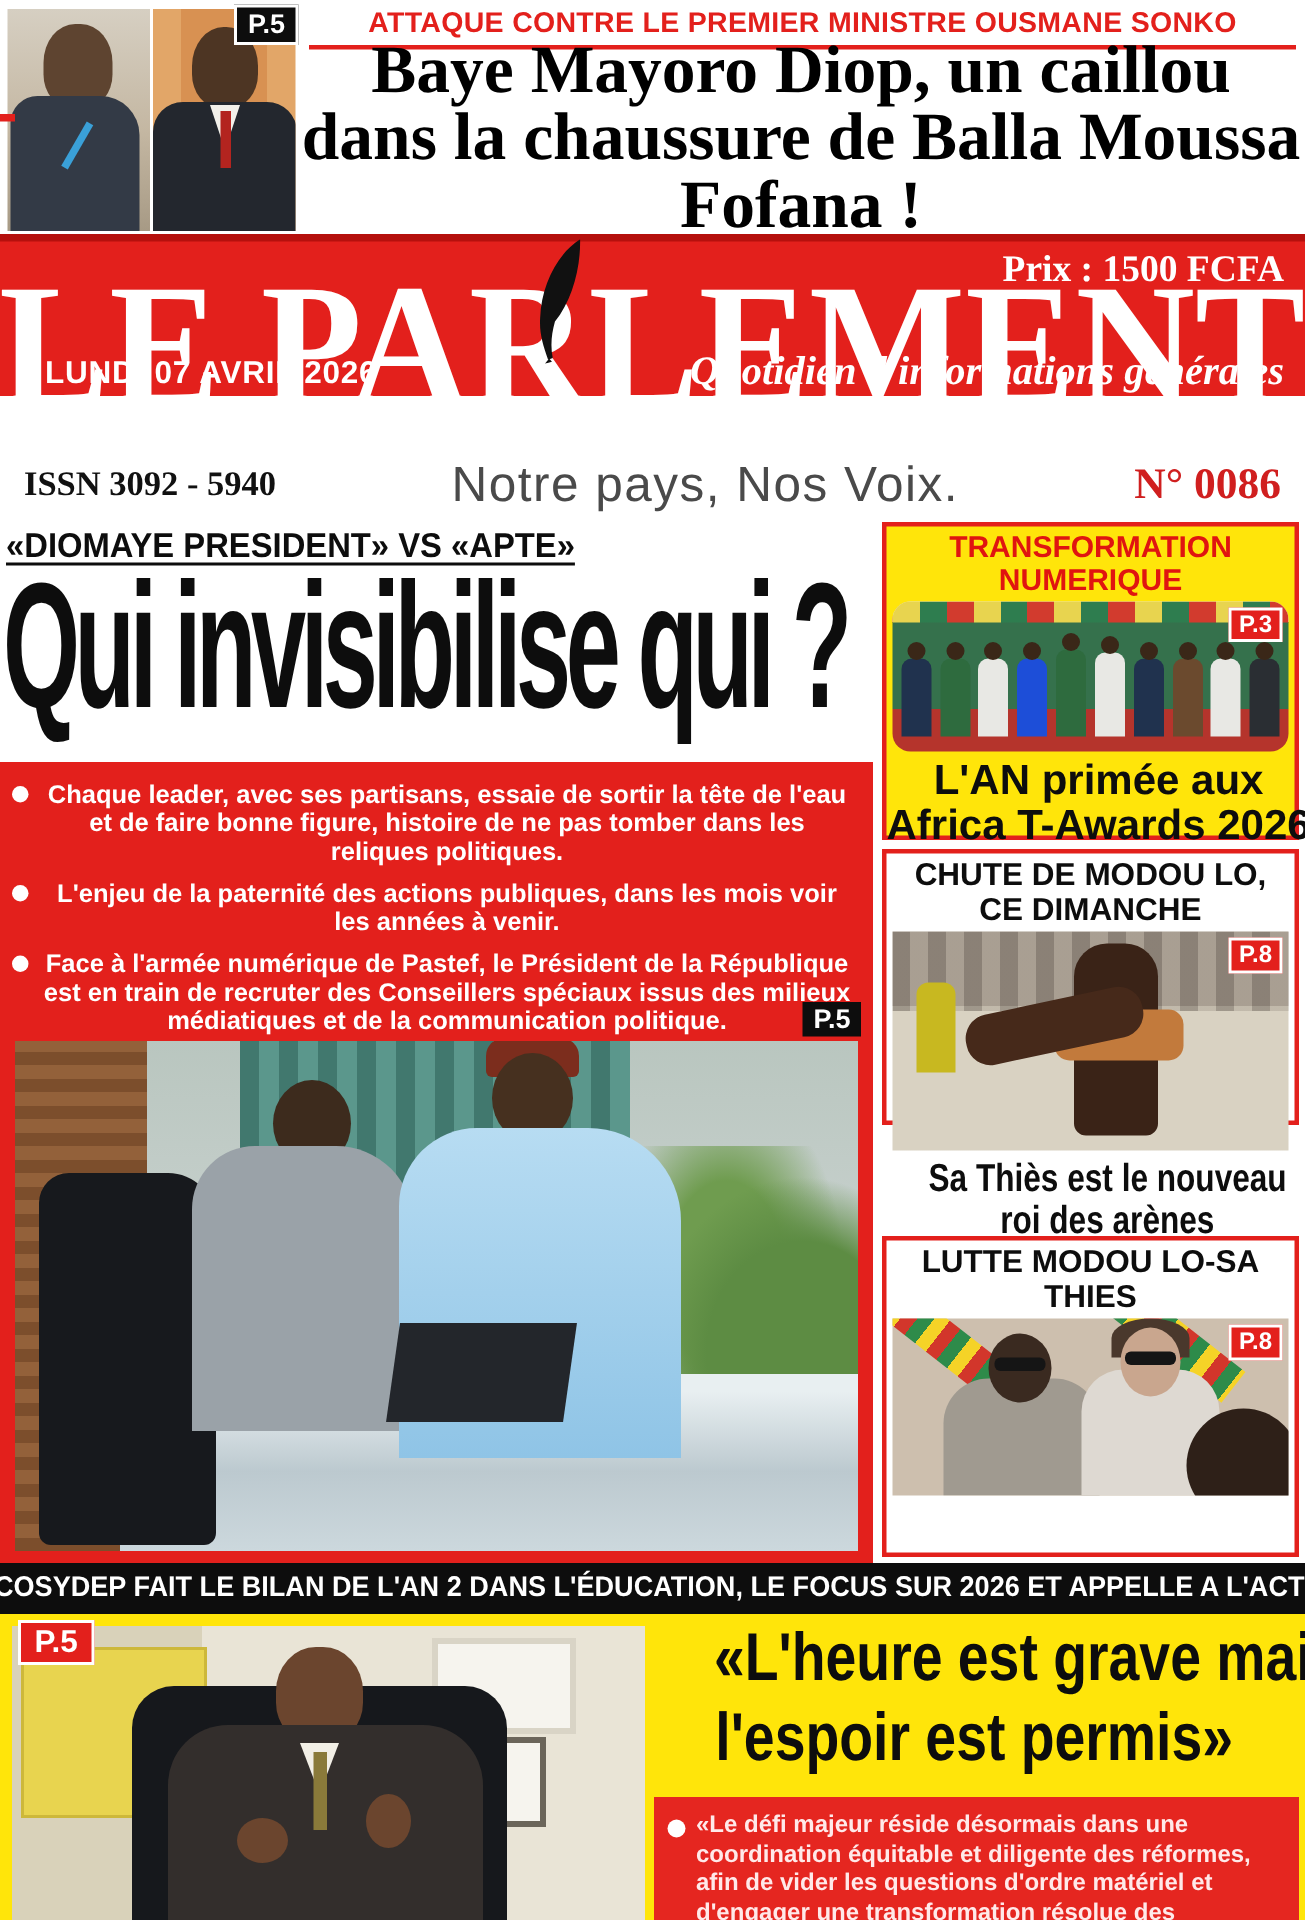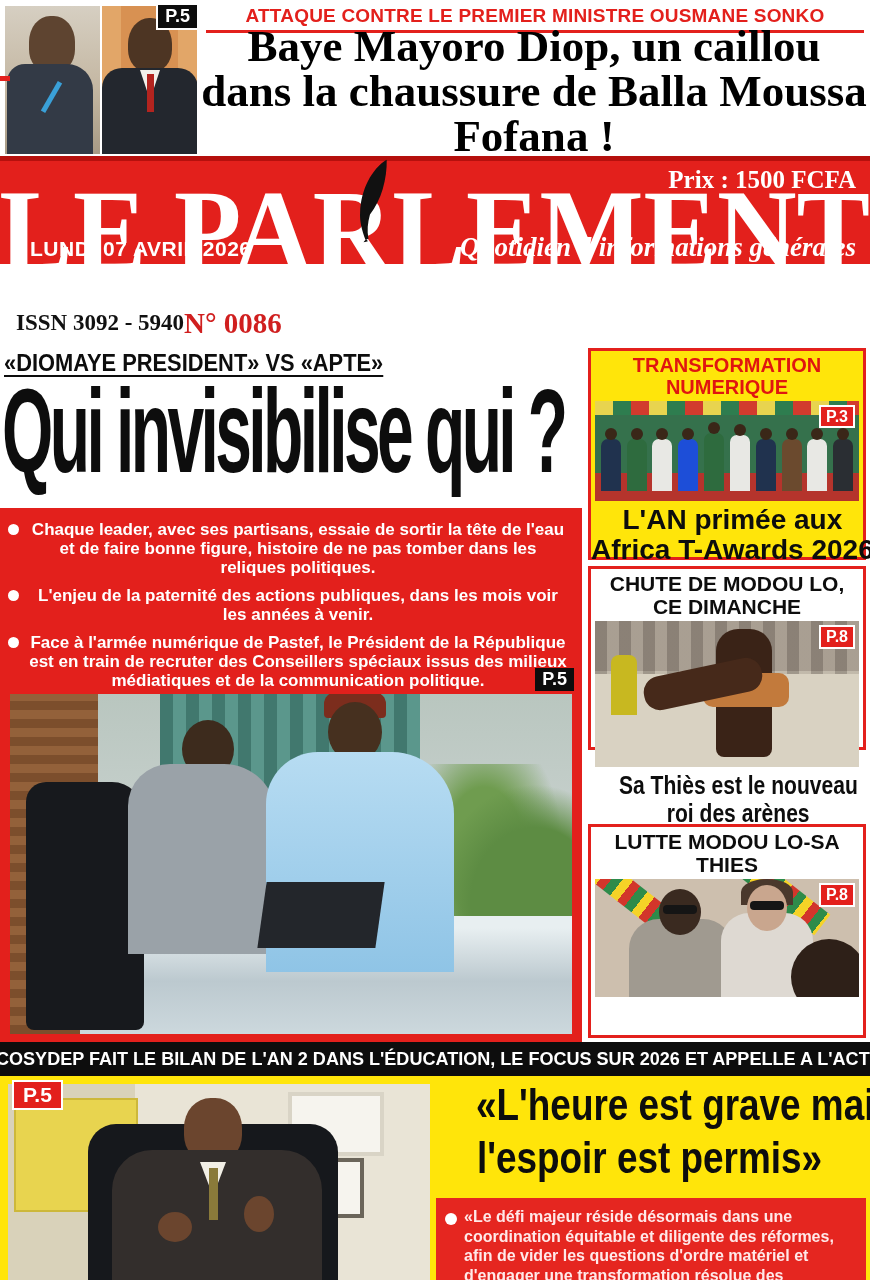--- a/index.html
+++ b/index.html
@@ -81,21 +81,21 @@
   
   .side-box{position:absolute;left:588px;width:278px;background:#fff;border:3px solid #e3201c;box-sizing:border-box;}
   .side-box .hdr{font-weight:800;text-align:center;line-height:1.08;padding:4px 2px 3px;color:#0d0d0d;}
   .side-box .sphoto{position:relative;margin:0 4px;overflow:hidden;}
   .tag-red{position:absolute;right:4px;top:4px;background:#e3201c;border:2px solid #fff;color:#fff;
            font-weight:700;font-size:16px;line-height:1.2;padding:0 5px;}
   .side-box .shead{text-align:center;font-weight:800;color:#0d0d0d;line-height:1.08;padding-top:4px;}
   .shead span{display:inline-block;transform-origin:center top;white-space:nowrap;}
   .box1{top:348px;height:212px;background:#ffe50a;}
   .box1 .hdr{color:#e01510;font-size:20px;}
-  .box1 .sphoto{height:100px;background:linear-gradient(180deg,#ece5cc 0 14%,#35714c 14% 72%,#b5342c 72% 100%);}
+  .box1 .sphoto{height:100px;background:linear-gradient(180deg,#ece5cc 0 14%,#35714c 14% 72%,#b5342c 72% 100%);border-radius:12px;}
   .aw-band{position:absolute;left:0;top:0;width:100%;height:14px;
            background:repeating-linear-gradient(90deg,#e8d44f 0 18px,#2e7d4f 18px 36px,#d23b2e 36px 54px);}
   .aw-row{position:absolute;left:0;bottom:10px;width:100%;display:flex;justify-content:space-evenly;align-items:flex-end;height:62px;}
   .aw-row i{display:block;width:20px;height:52px;border-radius:7px 7px 0 0;position:relative;}
   .aw-row i::before{content:"";position:absolute;left:4px;top:-11px;width:12px;height:12px;border-radius:50%;background:#3a2718;}
   .aw-row i:nth-child(1){background:#20324e;}.aw-row i:nth-child(2){background:#2e6b3e;}
   .aw-row i:nth-child(3){background:#e8e8e4;}.aw-row i:nth-child(4){background:#1d4ed8;}
   .aw-row i:nth-child(5){background:#2e6b3e;height:58px;}.aw-row i:nth-child(6){background:#e8e8e4;height:56px;}
   .aw-row i:nth-child(7){background:#20324e;}.aw-row i:nth-child(8){background:#6b4a2e;}
   .aw-row i:nth-child(9){background:#e8e8e4;}.aw-row i:nth-child(10){background:#2a2e33;}
@@ -187,20 +187,21 @@
     <svg class="quill" viewBox="0 0 60 100" xmlns="http://www.w3.org/2000/svg">
       <path d="M50 0 C30 10 14 34 10 62 C8 74 10 84 13 97 L17 96 C16 86 18 76 22 66 C38 50 48 24 50 0 Z" fill="#111"></path>
       <path d="M14 96 L10 100 L16 99 Z" fill="#111"></path>
     </svg>
     <div class="mast-date">LUNDI 07 AVRIL 2026</div>
     <div class="mast-tagline">Quotidien d'informations générales</div>
   </div>
 
   <div class="info-bar">
     <span class="issn">ISSN 3092 - 5940</span>
+    <span class="motto">Notre pays, Nos Voix.</span>
     <span class="issue">N° 0086</span>
   </div>
 
   <div class="lead-kicker">«DIOMAYE PRESIDENT» VS «APTE»</div>
   <div class="lead-headline"><span>Qui invisibilise qui ?</span></div>
 
   <div class="lead-box">
     <ul class="bullets">
       <li>
           <span class="dot"></span>

